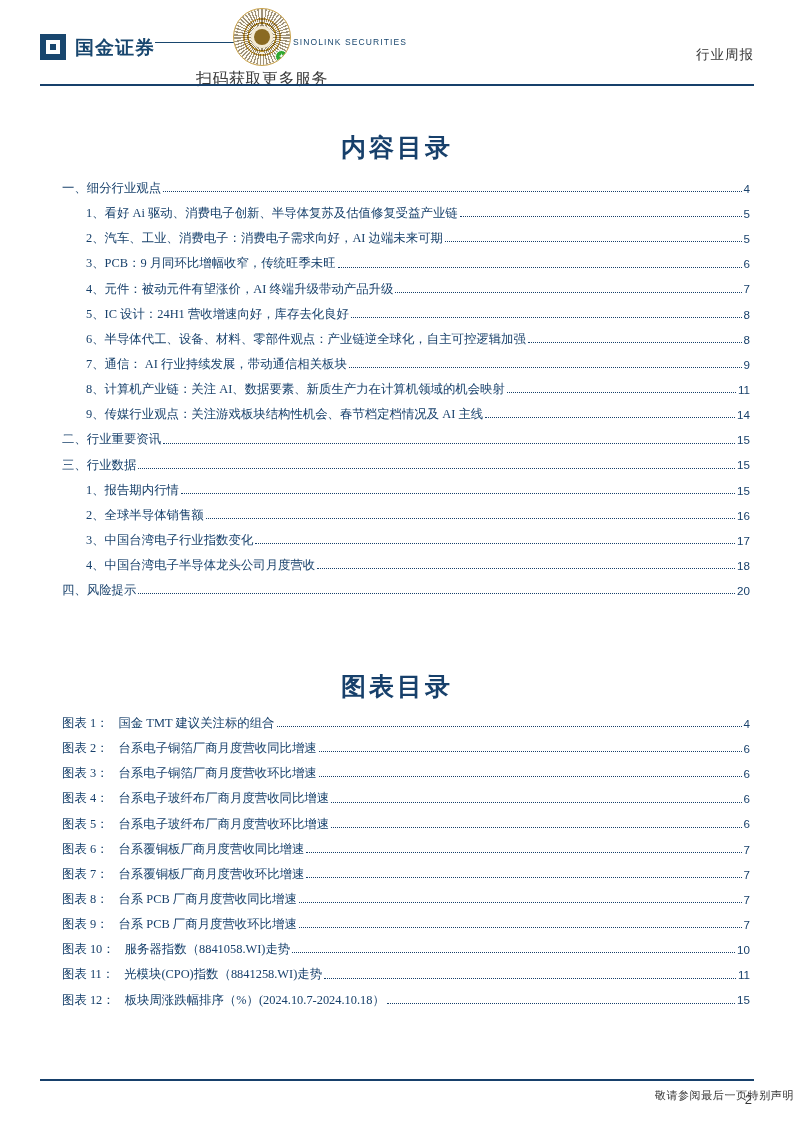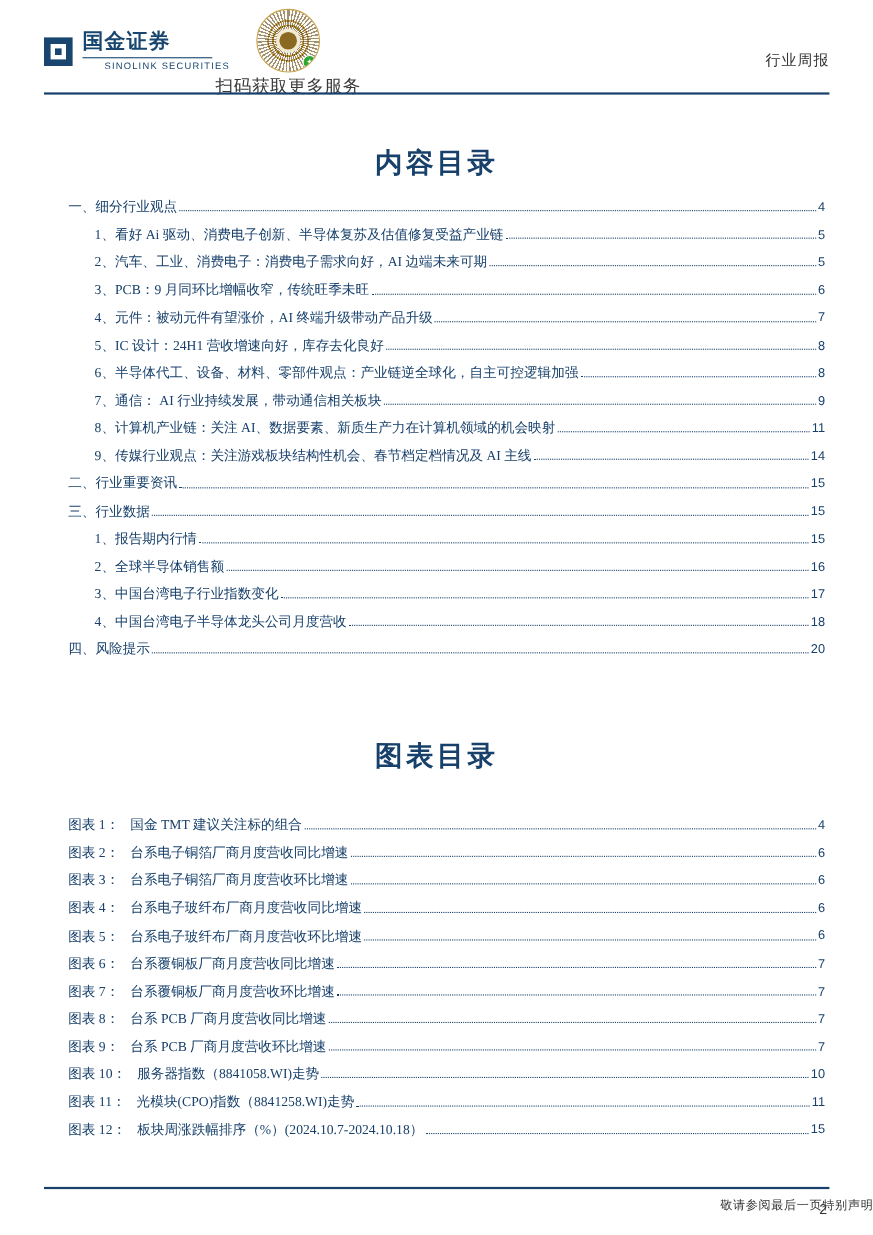--- a/index.html
+++ b/index.html
@@ -47,21 +47,21 @@
     background: #ffffff;
   }
   .logo-mark:before {
     content: "";
     position: absolute;
     left: 10px; top: 10px;
     width: 6px; height: 6px;
     background: #18466e;
     z-index: 2;
   }
-  .logo-text-block { display: flex; flex-direction: column; line-height: 1; }
+  .logo-text-block { display: flex; flex-direction: row; line-height: 1; }
   .logo-cn {
     font-family: "Liberation Sans", "DejaVu Sans", sans-serif;
     font-size: 19px;
     font-weight: bold;
     color: #18466e;
     letter-spacing: 1px;
   }
   .logo-rule {
     width: 118px;
     height: 1px;
@@ -366,21 +366,21 @@
     <div class="toc-row lvl1">
       <span class="toc-label">四、风险提示</span>
       <span class="toc-dots"></span>
       <span class="toc-page">20</span>
     </div>
 
   </div>
 
   <div class="section-title" style="position:absolute; left:0; right:0; top:670px;">图表目录</div>
 
-  <div class="toc" style="top:717px;margin-top:27px;">
+  <div class="toc" style="top:717px;">
 
     <div class="fig-row">
       <span class="fig-key">图表 1：</span>
       <span class="fig-text">国金 TMT 建议关注标的组合</span>
       <span class="toc-dots"></span>
       <span class="toc-page">4</span>
     </div>
 
     <div class="fig-row">
       <span class="fig-key">图表 2：</span>

